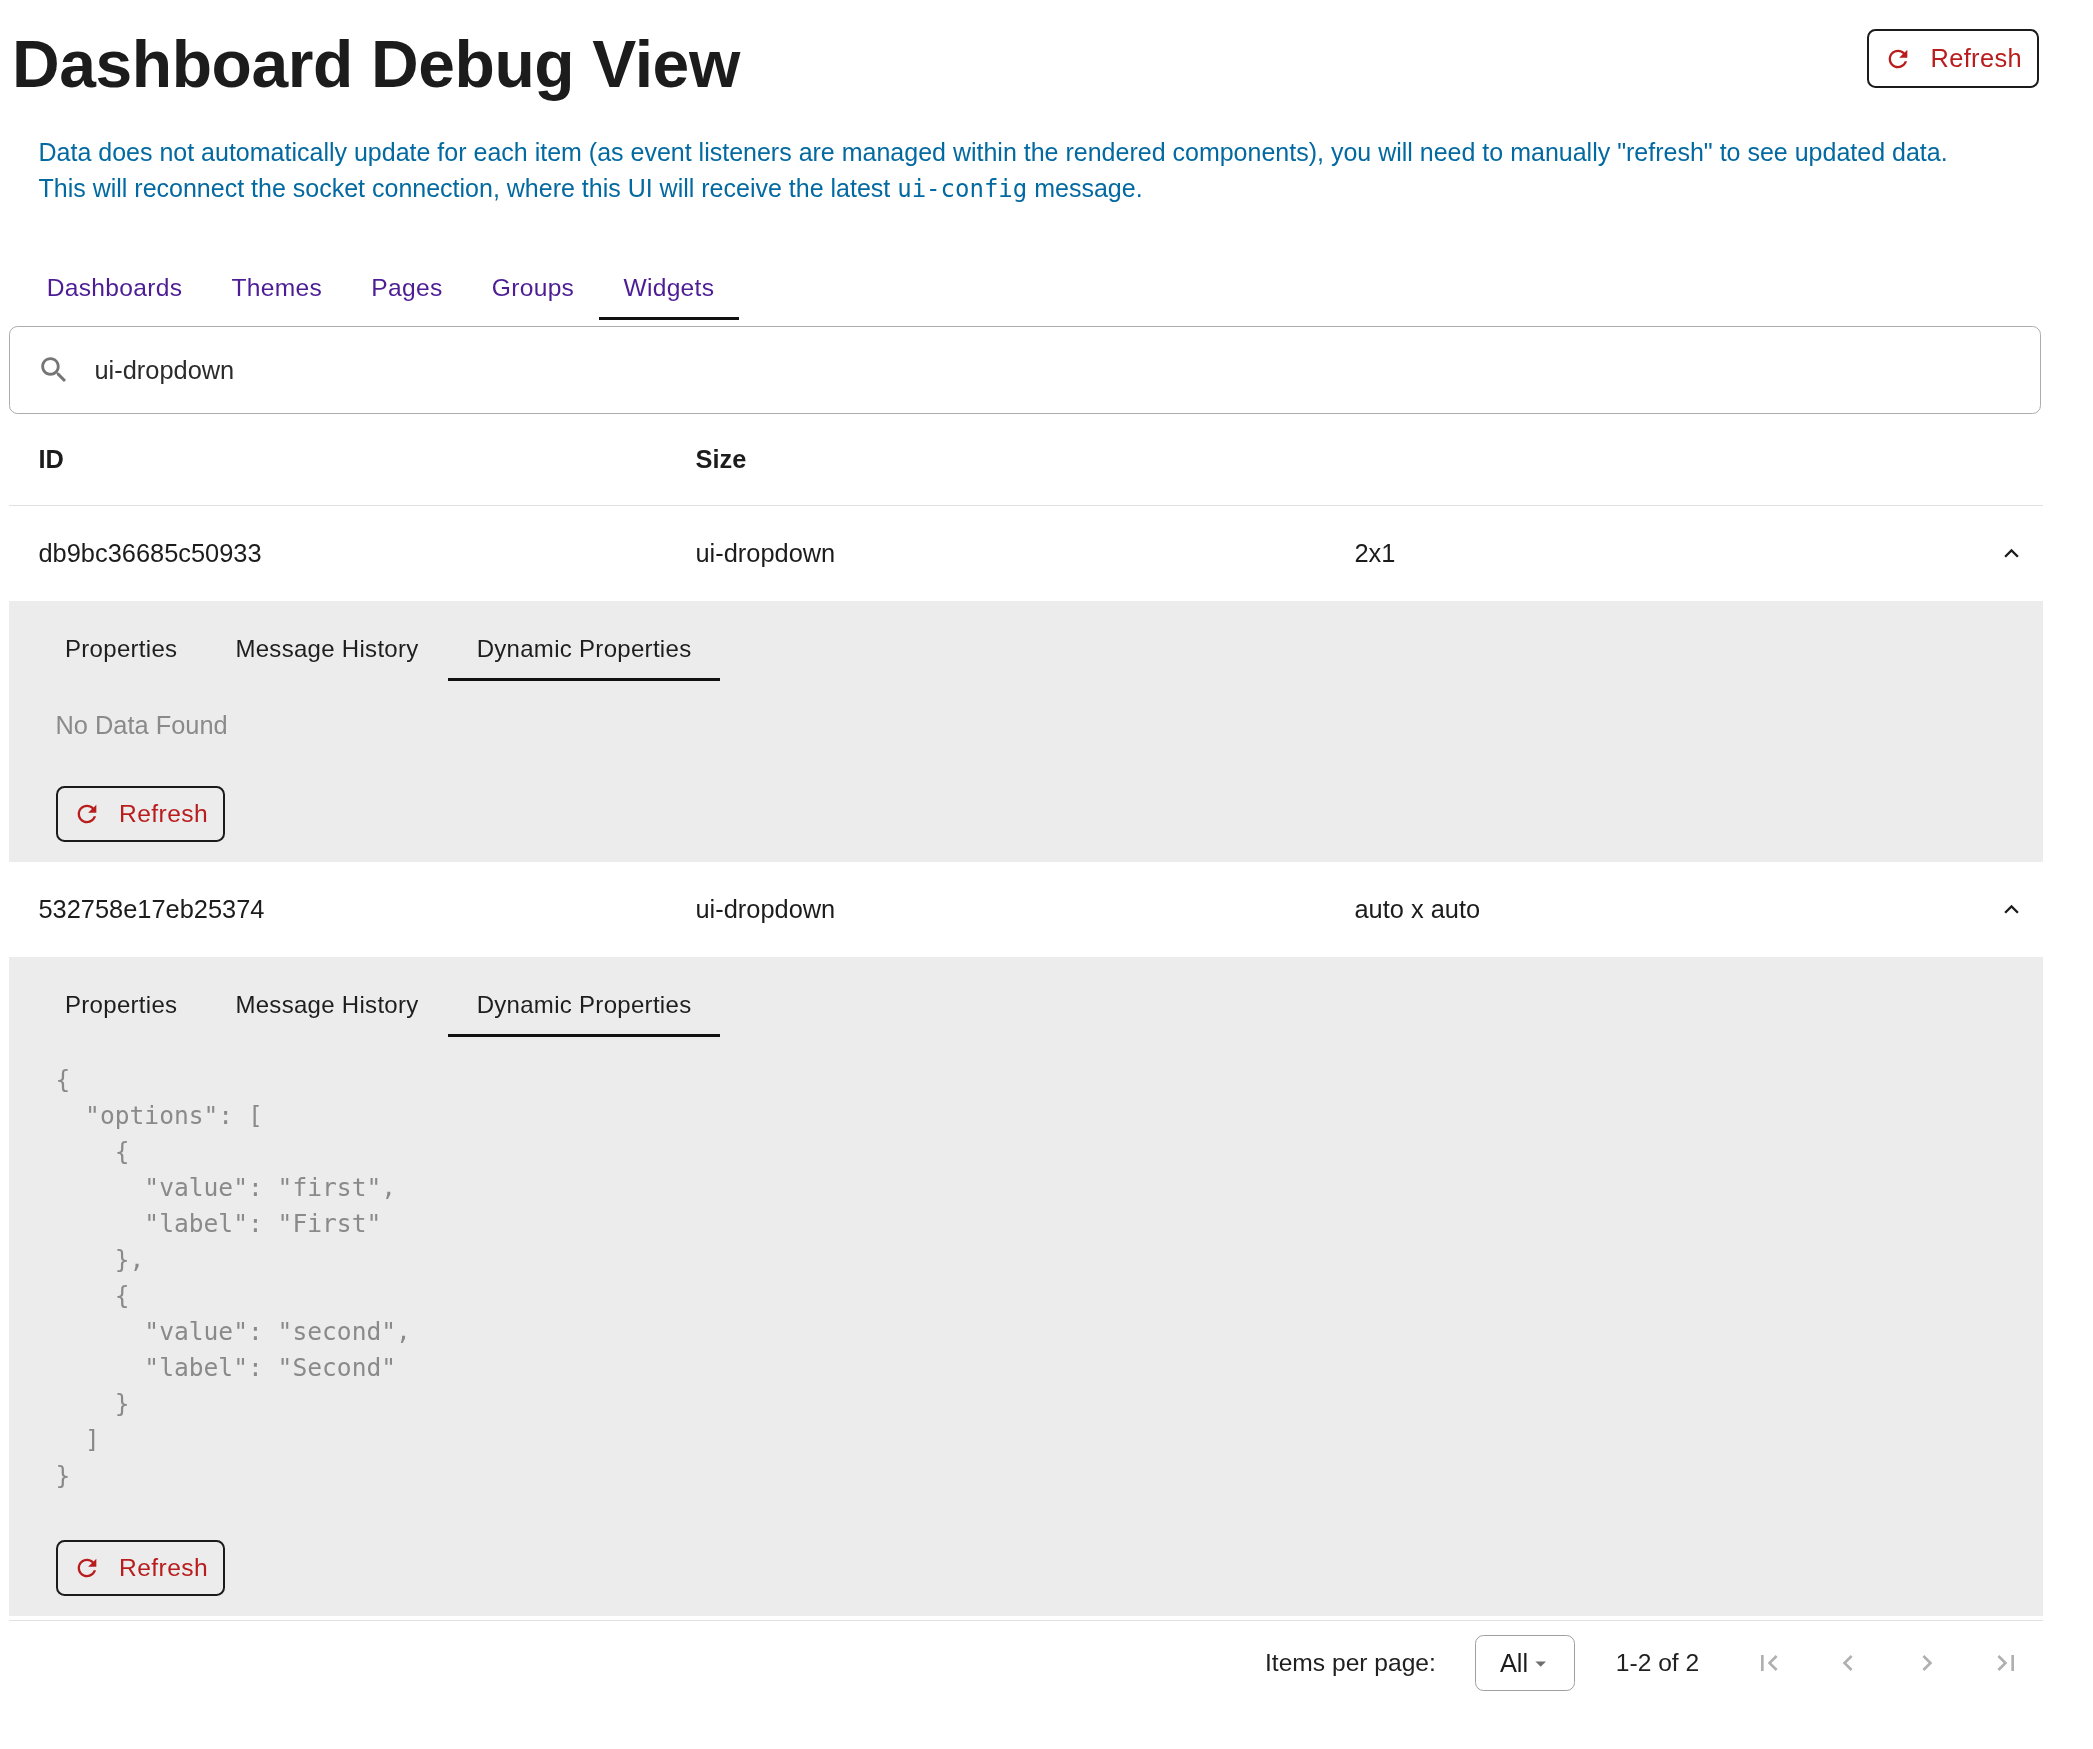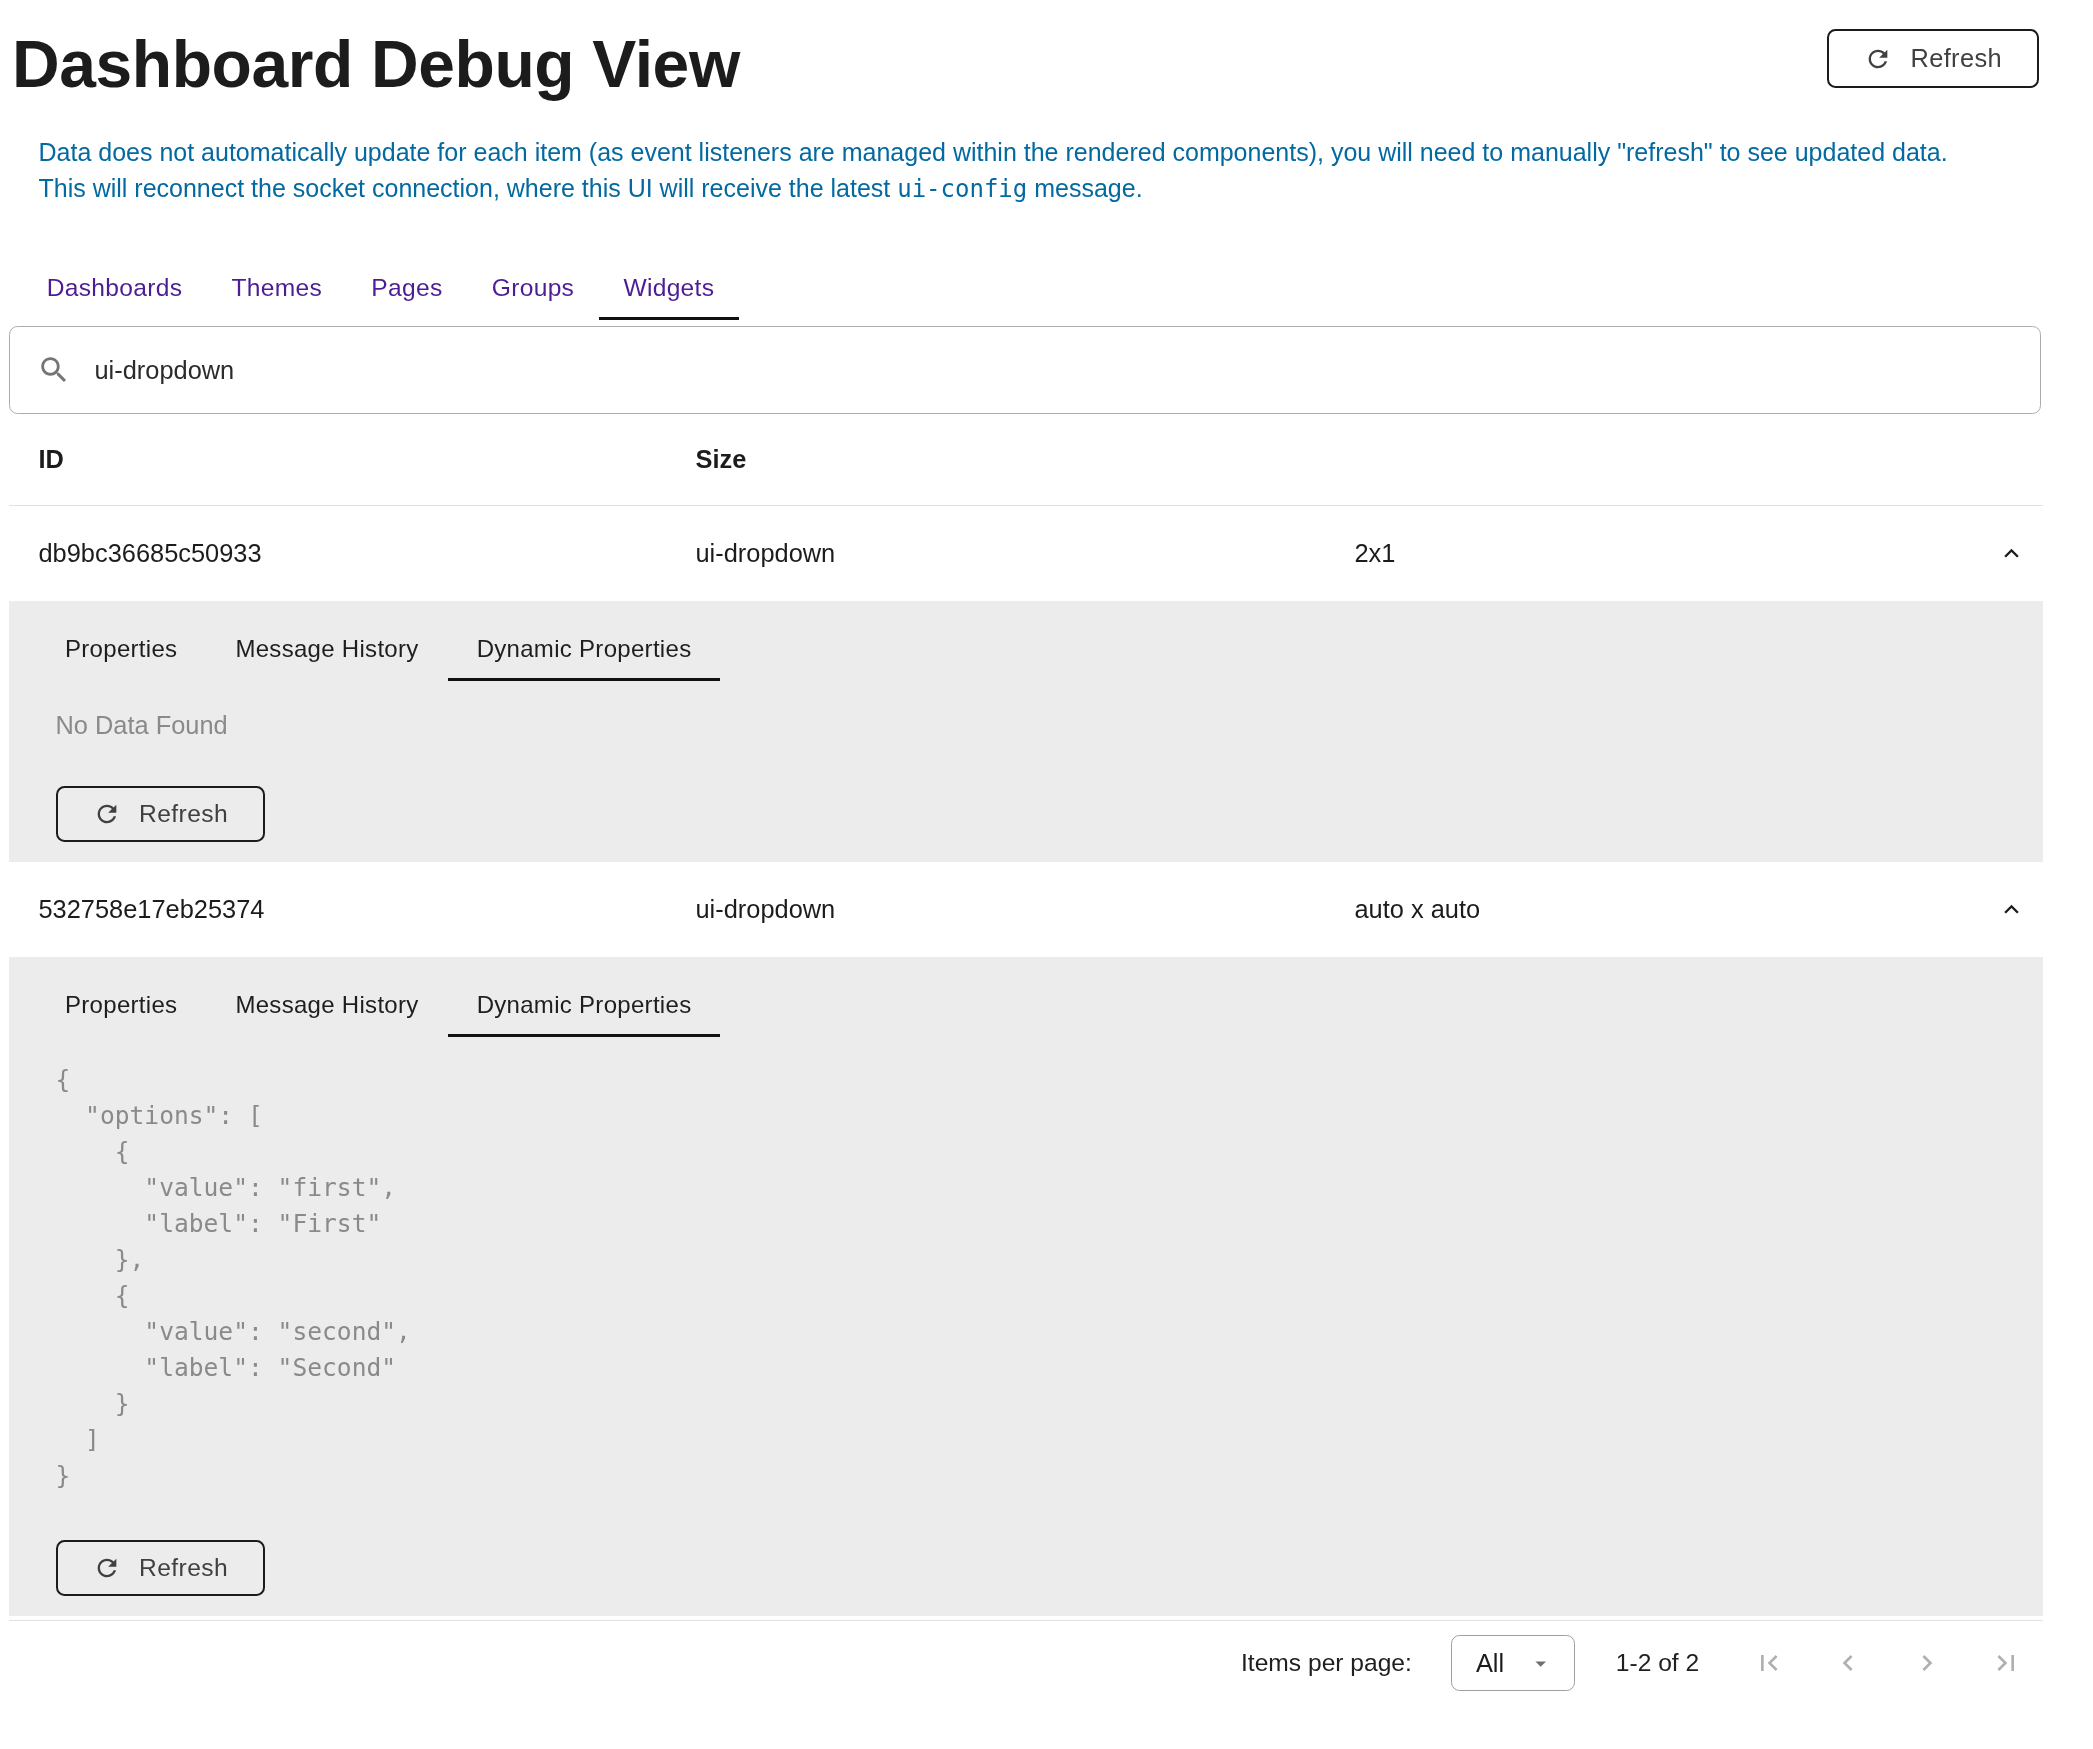--- a/index.html
+++ b/index.html
@@ -16,23 +16,23 @@
     background:#ffffff;color:#1c1c1c;
     font-family:"Liberation Sans", sans-serif;
     -webkit-font-smoothing:antialiased;
   }
   .container{position:relative;margin-left:8.5px;width:2034px;padding-top:25.4px;}
 
   
   .page-title{margin:0 0 0 3.4px;font-size:66px;font-weight:700;letter-spacing:-0.4px;line-height:1.2;}
   .btn{
     display:inline-flex;align-items:center;gap:18.6px;
-    height:59px;padding:0 35px;
+    height:59px;padding:0 15px;
     background:transparent;border:2.1px solid #1b1b1b;border-radius:8.5px;
-    font-family:"Liberation Sans",sans-serif;font-size:25.4px;color:#404040;
+    font-family:"Liberation Sans",sans-serif;font-size:25.4px;color:#b91c1c;
     letter-spacing:0.4px;cursor:pointer;
   }
   .btn svg{width:28px;height:28px;}
   .top-refresh{position:absolute;top:29px;right:3.4px;background:#ffffff;}
 
   .description{margin:29px 0 0 30px;font-size:25px;line-height:36px;color:#0369a1;}
   .code-inline{font-family:"DejaVu Sans Mono","Liberation Mono",monospace;font-size:24px;}
 
   
   .tabs{display:flex;margin:49px 0 0 13.6px;}
@@ -83,21 +83,21 @@
   }
 
   
   .paginator{
     margin-top:3.4px;border-top:0.8px solid var(--divider);
     height:86px;display:flex;align-items:center;justify-content:flex-end;
     padding-right:20.3px;font-size:24.6px;color:#202020;
   }
   .pp-label{margin-right:39px;}
   .pp-select{
-    display:flex;align-items:center;gap:24px;height:56px;padding:0 20.3px 0 24px;
+    display:flex;align-items:center;height:56px;padding:0 20.3px 0 24px;
     border:1.7px solid #9f9f9f;border-radius:8.5px;background:#fff;cursor:pointer;
     font-size:25.4px;color:#1c1c1c;
   }
   .pp-select svg{width:25.4px;height:25.4px;color:#6f6f6f;}
   .pp-range{margin-left:41px;}
   .nav-btn{
     border:none;background:transparent;padding:0;margin-left:47px;
     color:var(--disabled-icon);display:flex;cursor:default;
   }
   .nav-btn:first-of-type{margin-left:54px;}

